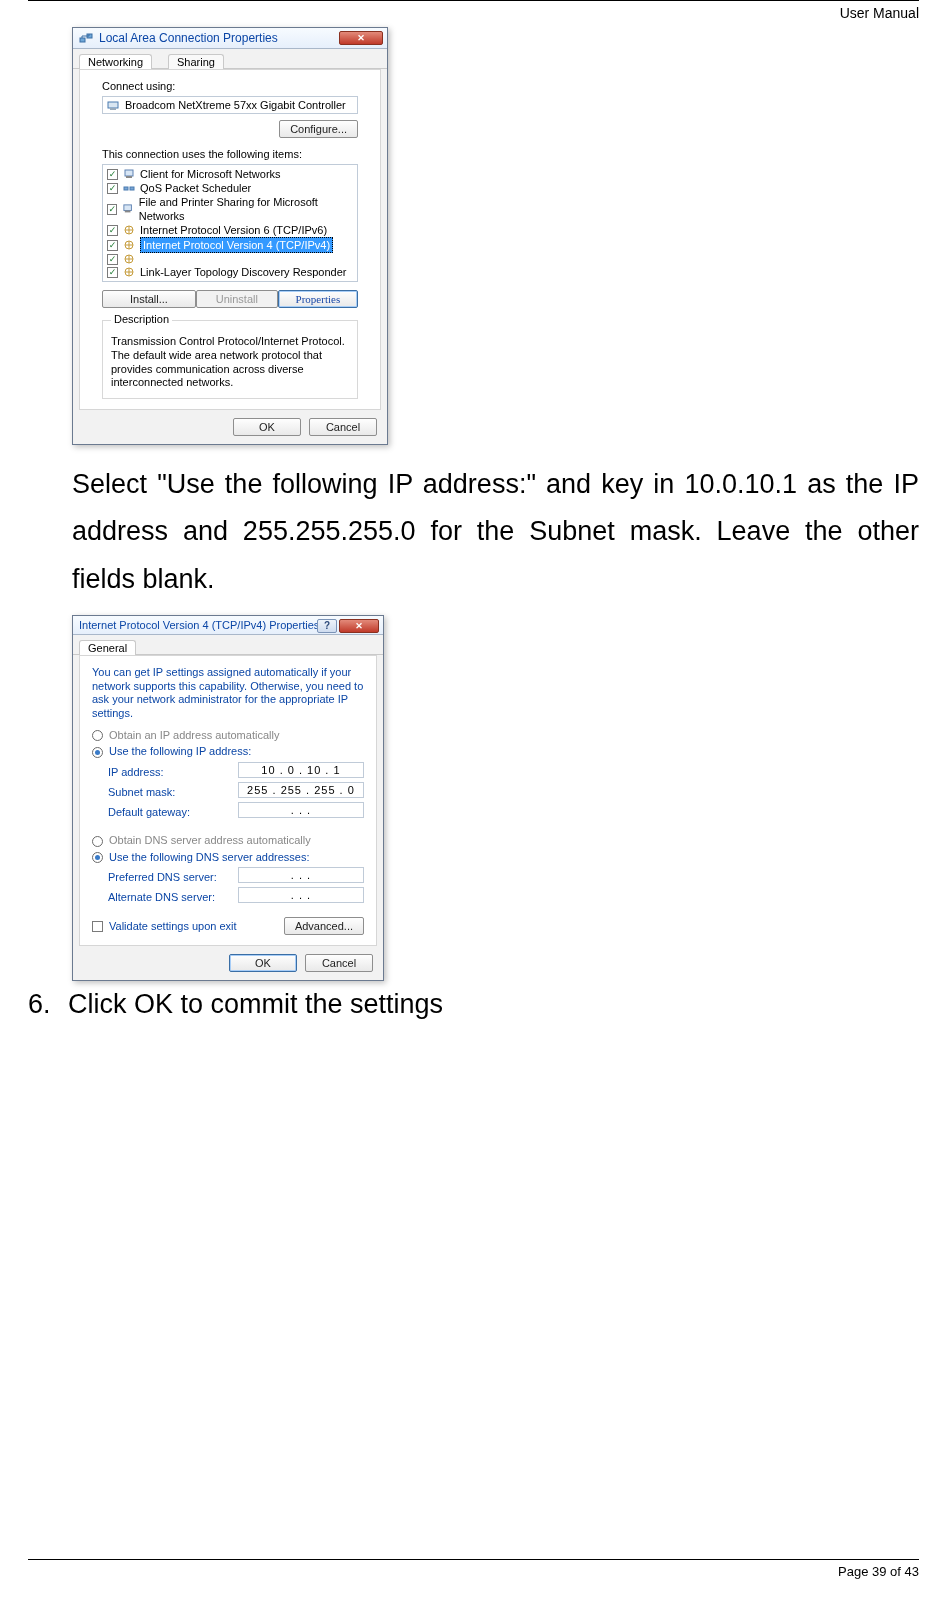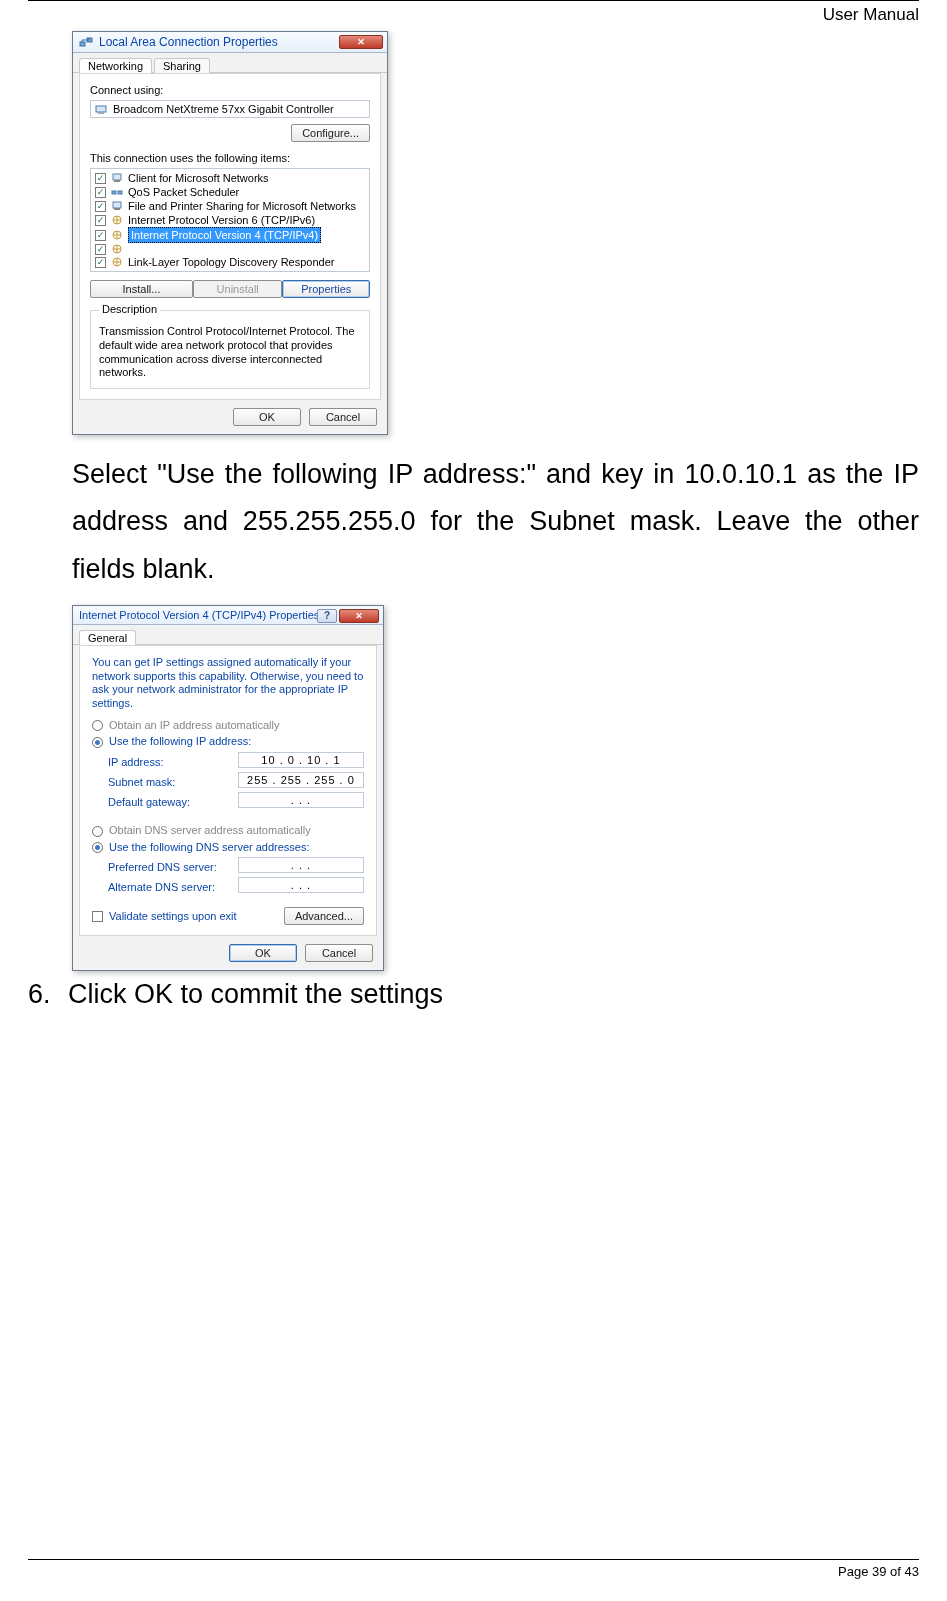--- a/index.html
+++ b/index.html
@@ -13,21 +13,21 @@
     padding: 0;
   }
   .page {
     padding: 0 28px 0 28px;
   }
   .header-area {
     border-top: 1px solid #000;
     padding-top: 4px;
     display: flex;
     justify-content: flex-end;
-    font-size: 17px;
+    font-size: 14px;
   }
   .footer-area {
     position: absolute;
     bottom: 22px;
     left: 28px;
     right: 28px;
     border-top: 1px solid #000;
     padding-top: 4px;
     display: flex;
     justify-content: flex-end;
@@ -95,21 +95,21 @@
     width: 40px; height: 14px;
     background: linear-gradient(#e38a7a,#c03a2a);
     border: 1px solid #8a3020;
     border-radius: 2px;
     color: #fff; font-size: 9px; font-weight: bold;
     display: flex; align-items: center; justify-content: center;
   }
   .tabs-row {
     padding: 4px 6px 0 6px;
     border-bottom: 1px solid #c9c9c9;
-    display: flex; gap: 2px;
+    display: flex; gap: 16px;
   }
   .tab {
     font-size: 11px;
     padding: 1px 8px;
     border: 1px solid #c9c9c9;
     border-bottom: none;
     background: #f9f9f9;
     border-top-left-radius: 3px; border-top-right-radius: 3px;
     position: relative; top: 1px;
   }
@@ -233,21 +233,21 @@
         </span>
         <span>Local Area Connection Properties</span>
         <div class="close-x">✕</div>
       </div>
 
       <div class="tabs-row">
         <div class="tab active">Networking</div>
         <div class="tab">Sharing</div>
       </div>
 
-      <div class="panel" style="padding:10px 10px;">
+      <div class="panel" style="padding:10px 22px;">
         <div class="small-text" style="margin-bottom:4px;">Connect using:</div>
         <div class="text-field" style="display:flex;align-items:center;gap:6px;">
           <span class="mini-icon">
             <svg viewBox="0 0 12 12">
                 <rect x="1" y="3" width="10" height="6" fill="#d9e6f2" stroke="#4a7bb0"></rect>
                 <rect x="3" y="9" width="6" height="2" fill="#9ab"></rect>
               </svg>
           </span>
           <span>Broadcom NetXtreme 57xx Gigabit Controller</span>
         </div>
@@ -310,21 +310,21 @@
                   <circle cx="6" cy="6" r="4" fill="none" stroke="#c59b3a"></circle>
                   <path d="M2 6 H10 M6 2 V10" stroke="#c59b3a"></path>
                 </svg></span>
               <span class="row-text">Link-Layer Topology Discovery Responder</span>
             </div>
         </div>
 
         <div style="display:flex;justify-content:space-between;margin-top:8px;">
           <button class="btn" style="width:106px">Install...</button>
           <button class="btn disabled" style="width:92px">Uninstall</button>
-          <button class="btn default" style="width:90px;color:#1a49a8;">Properties</button>
+          <button class="btn default" style="width:90px;color:#1a49a8;font-family:Liberation Serif, serif;">Properties</button>
         </div>
 
         <div class="group-box" style="margin-top:12px;">
           <div class="legend">Description</div>
           <div class="small-text" style="line-height:1.25;">Transmission Control Protocol/Internet Protocol. The default wide area network protocol that provides communication across diverse interconnected networks.</div>
         </div>
       </div>
 
       <div class="bottom-row">
         <button class="btn" style="width:68px">OK</button>

